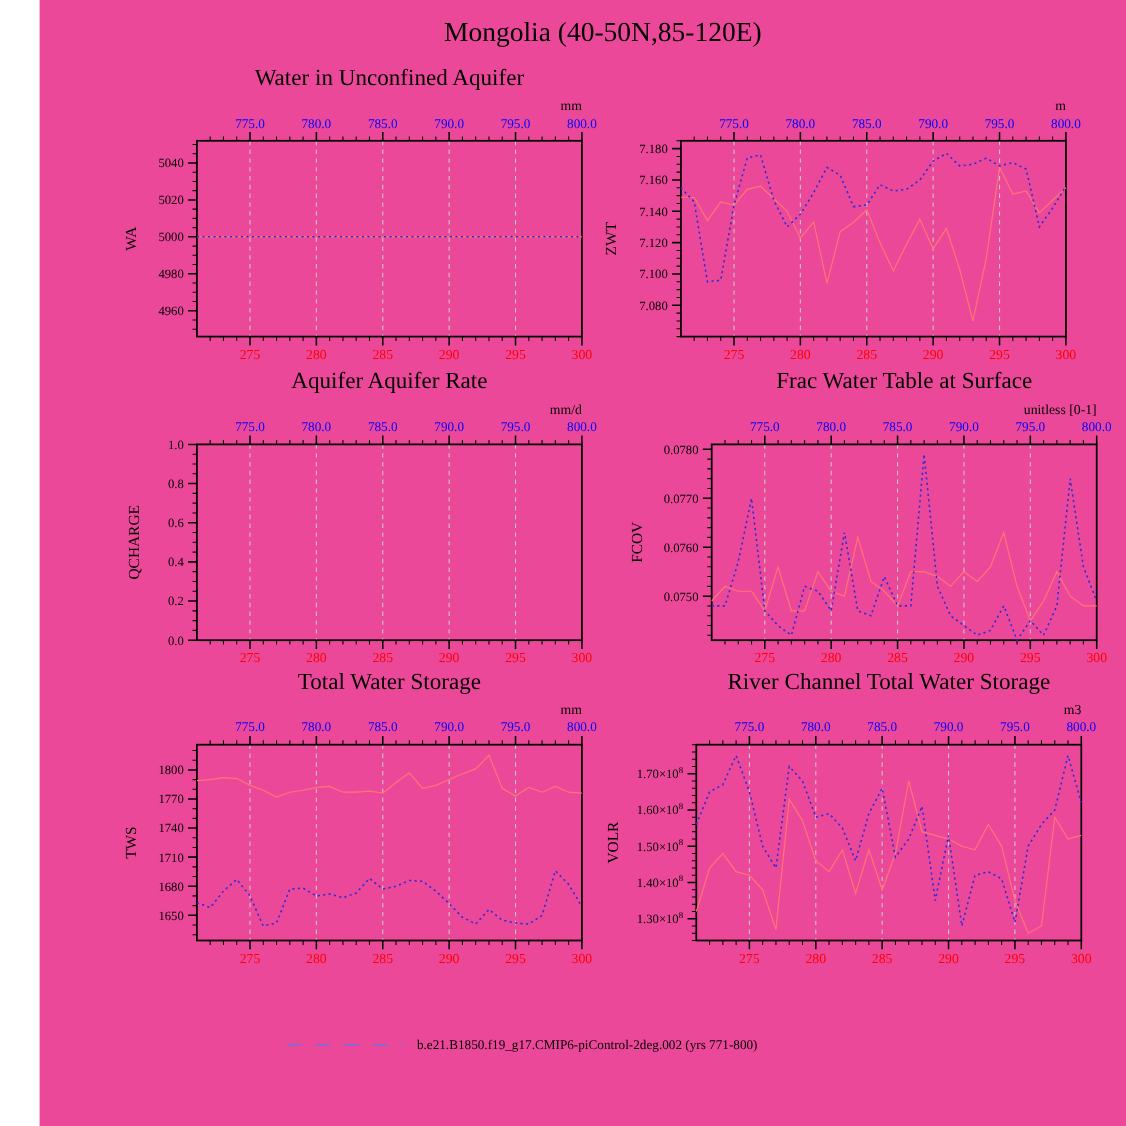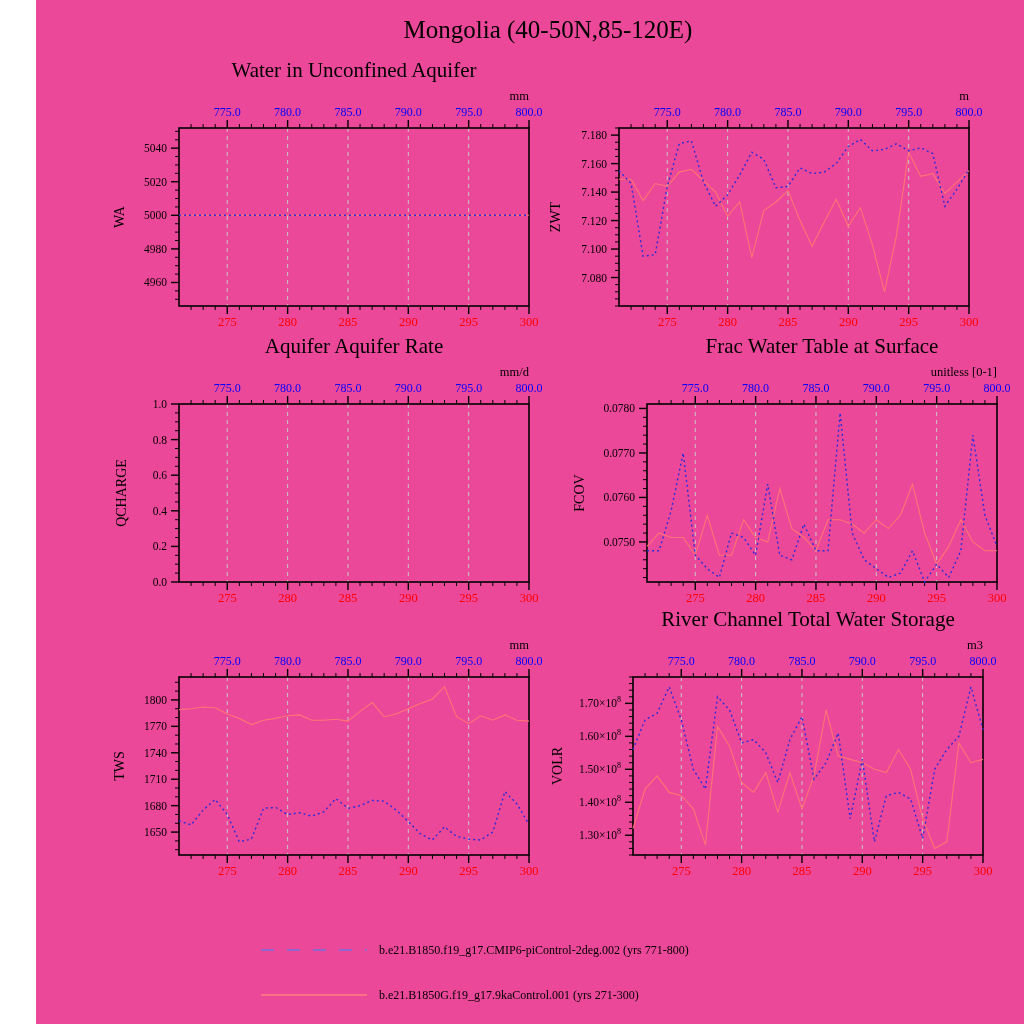--- a/index.html
+++ b/index.html
@@ -493,20 +493,21 @@
           <line x1="79" y1="66.24999999999568" x2="83" y2="66.24999999999568" stroke="#000000" stroke-width="1"></line>
           <line x1="79" y1="57.34999999999542" x2="83" y2="57.34999999999542" stroke="#000000" stroke-width="1"></line>
         </g>
         <text x="20" y="133" text-anchor="middle" font-size="14" fill="#000" transform="rotate(-90 20 133)">FCOV</text>
         <rect x="83" y="44" width="350" height="178" fill="none" stroke="#000000" stroke-width="1.6"></rect>
         <polyline points="83.0,186.4 95.1,173.0 107.1,177.5 119.2,177.5 131.3,195.3 143.3,155.3 155.4,195.3 167.5,195.3 179.6,159.7 191.6,177.5 203.7,182.0 215.8,128.5 227.8,168.6 239.9,177.5 252.0,190.8 264.0,159.7 276.1,159.7 288.2,164.2 300.2,173.0 312.3,159.7 324.4,168.6 336.4,155.3 348.5,124.1 360.6,173.0 372.7,204.2 384.7,186.4 396.8,159.7 408.9,182.0 420.9,190.8 433.0,190.8" fill="none" stroke="#ff7474" stroke-width="1.1"></polyline>
         <polyline points="83.0,190.8 95.1,190.8 107.1,150.8 119.2,93.0 131.3,195.3 143.3,208.7 155.4,217.5 167.5,173.0 179.6,177.5 191.6,195.3 203.7,124.1 215.8,195.3 227.8,199.8 239.9,164.2 252.0,190.8 264.0,190.8 276.1,52.9 288.2,173.0 300.2,199.8 312.3,208.7 324.4,217.5 336.4,213.1 348.5,190.8 360.6,222.0 372.7,204.2 384.7,217.5 396.8,190.8 408.9,75.2 420.9,155.3 433.0,186.4" fill="none" stroke="#2c2cd8" stroke-width="1.4" stroke-dasharray="2,3"></polyline>
       </svg>
   </div>
   <div class="panel" style="left:60px;top:607px">
+    <div class="ptitle">Total Water Storage</div>
     <svg id="plot4" class="plot-svg" width="480" height="270">
         <g>
           <line x1="131.27586206896552" y1="44" x2="131.27586206896552" y2="222" stroke="#c9c9c9" stroke-width="1" stroke-dasharray="4,4"></line>
           <line x1="191.6206896551724" y1="44" x2="191.6206896551724" y2="222" stroke="#c9c9c9" stroke-width="1" stroke-dasharray="4,4"></line>
           <line x1="251.96551724137933" y1="44" x2="251.96551724137933" y2="222" stroke="#c9c9c9" stroke-width="1" stroke-dasharray="4,4"></line>
           <line x1="312.31034482758616" y1="44" x2="312.31034482758616" y2="222" stroke="#c9c9c9" stroke-width="1" stroke-dasharray="4,4"></line>
           <line x1="372.6551724137931" y1="44" x2="372.6551724137931" y2="222" stroke="#c9c9c9" stroke-width="1" stroke-dasharray="4,4"></line>
         </g>
         <text x="433" y="16" text-anchor="end" font-size="12.5" fill="#000">mm</text>
         <g>
@@ -744,20 +745,14 @@
       </svg>
   </div>
 
   <div class="legend">
     <div class="legend-row" style="top:942px">
       <svg class="legend-line" width="110" height="16">
         <line x1="2" y1="8" x2="108" y2="8" stroke="#7070e0" stroke-width="1.4" stroke-dasharray="13,13"></line>
       </svg>
       <span class="legend-label">b.e21.B1850.f19_g17.CMIP6-piControl-2deg.002 (yrs 771-800)</span>
     </div>
-    <div class="legend-row" style="top:987px">
-      <svg class="legend-line" width="110" height="16">
-        <line x1="2" y1="8" x2="108" y2="8" stroke="#ff8080" stroke-width="1.3"></line>
-      </svg>
-      <span class="legend-label">b.e21.B1850G.f19_g17.9kaControl.001 (yrs 271-300)</span>
-    </div>
   </div>
 </div>
 
 </body></html>

